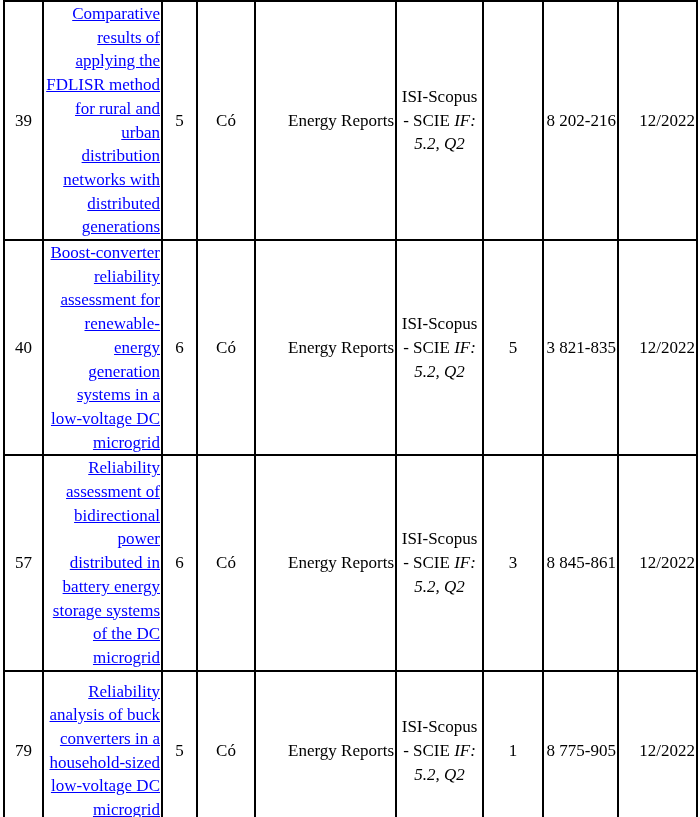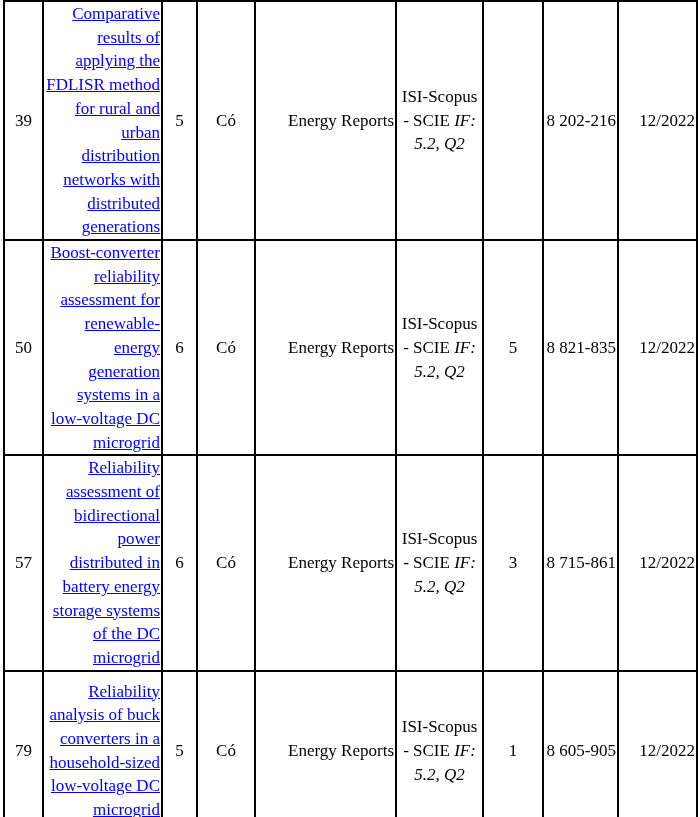--- a/index.html
+++ b/index.html
@@ -72,49 +72,49 @@
       <td class="c-center"><span>5</span></td>
       <td class="c-center"><span>Có</span></td>
       <td class="c-left journal-cell"><span>Energy Reports</span></td>
       <td class="c-center"><span>ISI-Scopus - SCIE </span><span class="ital">IF: 5.2, Q2</span></td>
       <td class="c-center"><span></span></td>
       <td class="pages-cell"><span>8 202-216</span></td>
       <td class="date-cell"><span>12/2022</span></td>
     </tr>
 
     <tr class="row-40">
-      <td class="c-center"><span>50</span></td>
+      <td class="c-center"><span>40</span></td>
       <td class="c-left title-cell"><a class="pub-link">Boost-converter reliability assessment for renewable-energy generation systems in a low-voltage DC microgrid</a></td>
       <td class="c-center"><span>6</span></td>
       <td class="c-center"><span>Có</span></td>
       <td class="c-left journal-cell"><span>Energy Reports</span></td>
       <td class="c-center"><span>ISI-Scopus - SCIE </span><span class="ital">IF: 5.2, Q2</span></td>
       <td class="c-center"><span>5</span></td>
-      <td class="pages-cell"><span>8 821-835</span></td>
+      <td class="pages-cell"><span>3 821-835</span></td>
       <td class="date-cell"><span>12/2022</span></td>
     </tr>
 
     <tr class="row-41">
       <td class="c-center"><span>57</span></td>
       <td class="c-left title-cell"><a class="pub-link">Reliability assessment of bidirectional power distributed in battery energy storage systems of the DC microgrid</a></td>
       <td class="c-center"><span>6</span></td>
       <td class="c-center"><span>Có</span></td>
       <td class="c-left journal-cell"><span>Energy Reports</span></td>
       <td class="c-center"><span>ISI-Scopus - SCIE </span><span class="ital">IF: 5.2, Q2</span></td>
       <td class="c-center"><span>3</span></td>
-      <td class="pages-cell"><span>8 715-861</span></td>
+      <td class="pages-cell"><span>8 845-861</span></td>
       <td class="date-cell"><span>12/2022</span></td>
     </tr>
 
     <tr class="row-42">
       <td class="c-center"><span>79</span></td>
       <td class="c-left title-cell"><a class="pub-link">Reliability analysis of buck converters in a household-sized low-voltage DC microgrid</a></td>
       <td class="c-center"><span>5</span></td>
       <td class="c-center"><span>Có</span></td>
       <td class="c-left journal-cell"><span>Energy Reports</span></td>
       <td class="c-center"><span>ISI-Scopus - SCIE </span><span class="ital">IF: 5.2, Q2</span></td>
       <td class="c-center"><span>1</span></td>
-      <td class="pages-cell"><span>8 605-905</span></td>
+      <td class="pages-cell"><span>8 775-905</span></td>
       <td class="date-cell"><span>12/2022</span></td>
     </tr>
   </tbody>
     </table>
 </div>
 
 </body></html>

